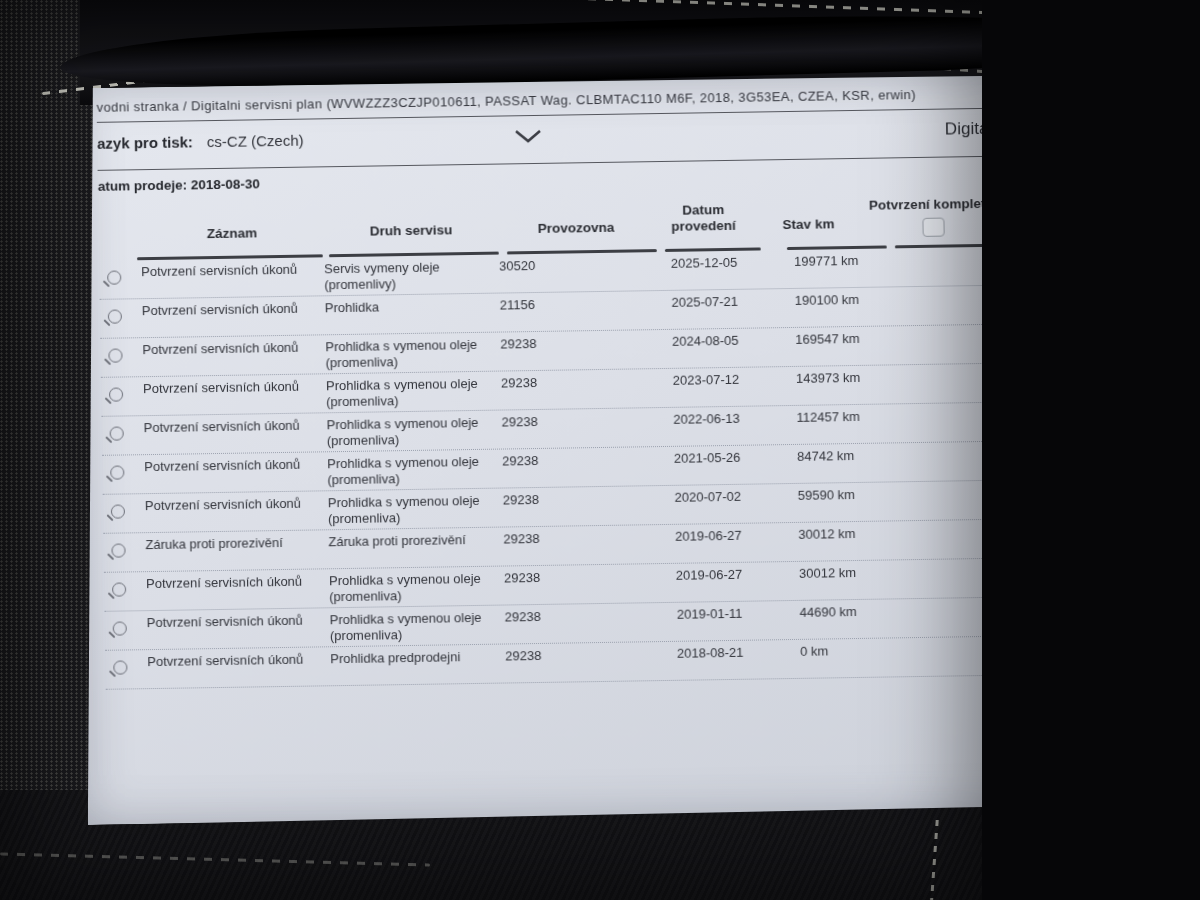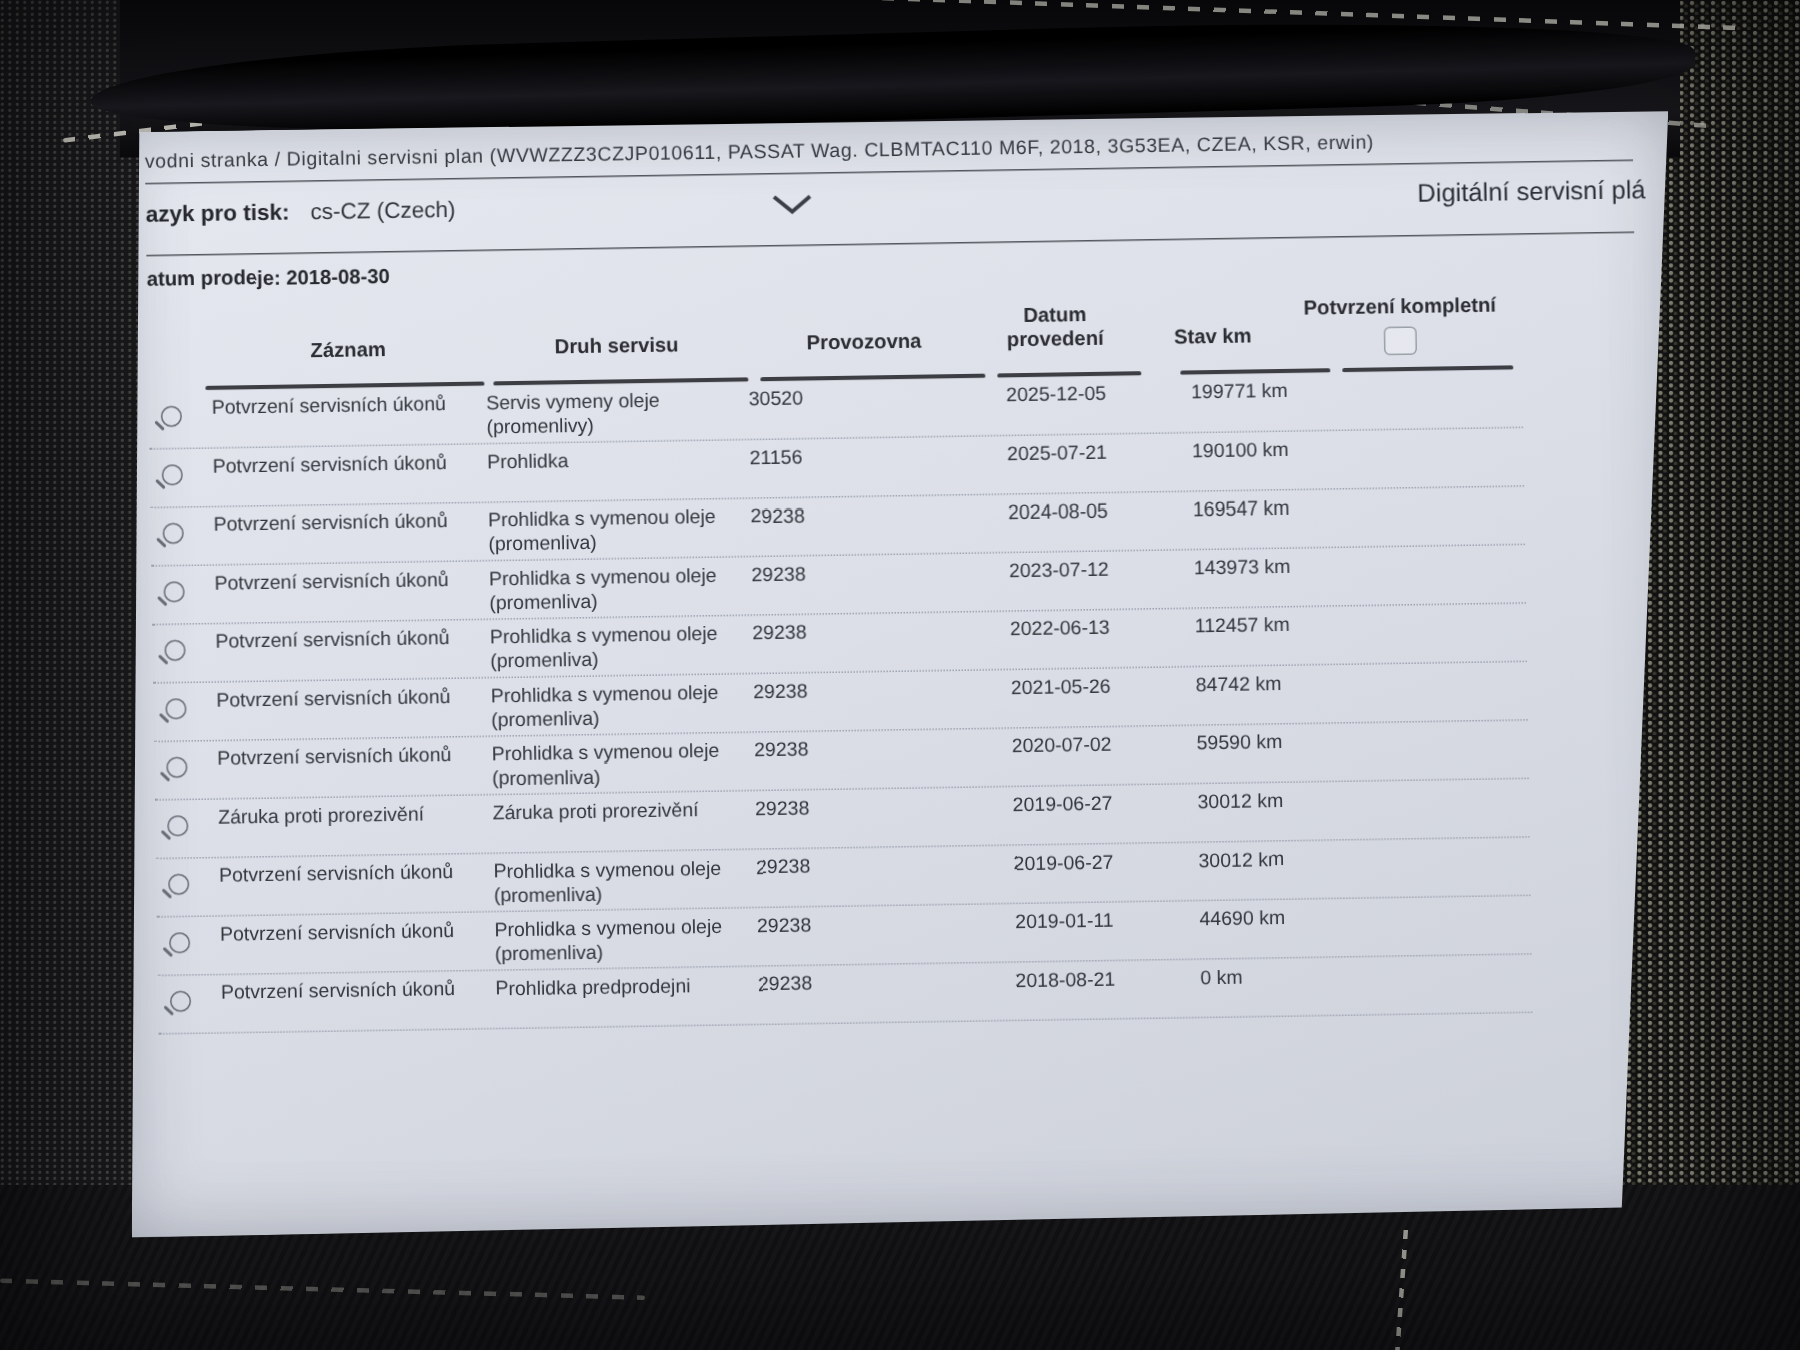--- a/index.html
+++ b/index.html
@@ -1,16 +1,16 @@
 <!DOCTYPE html>
 <html><head>
 <meta charset="utf-8">
 <style>
   html,body{margin:0;padding:0;background:#060608;}
-  .scene{position:relative;width:1200px;height:900px;overflow:hidden;
+  .scene{position:relative;width:982px;height:900px;overflow:hidden;
          background:#e5e5e5;font-family:"Liberation Sans",sans-serif;}
 
   
   .fabric-left{position:absolute;left:0;top:0;width:100px;height:900px;
     background-color:#18181b;
     background-image:radial-gradient(circle at 1.5px 1.5px, rgba(160,160,148,.30) .9px, transparent 1.3px);
     background-size:5px 4px;}
   .fabric-right{position:absolute;right:0;top:0;width:130px;height:900px;
     background-color:#121212;
     background-image:

